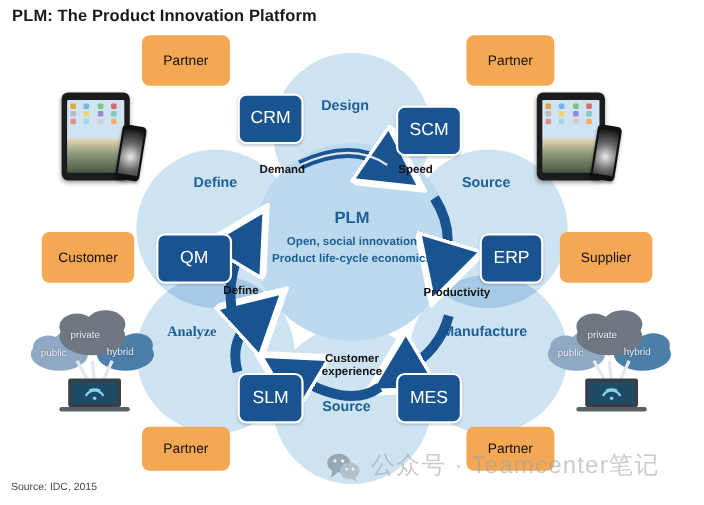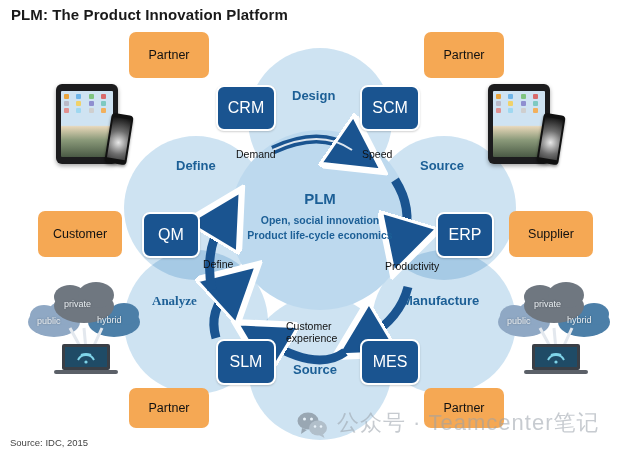--- a/index.html
+++ b/index.html
@@ -59,41 +59,41 @@
     background:#1a5490;
     border:2px solid #ffffff;
     border-radius:8px;
     color:#ffffff;
     font-size:16px;
     display:flex;align-items:center;justify-content:center;
     box-sizing:border-box;
     box-shadow:0 1px 2px rgba(0,0,0,.18);
   }
   .box-crm{left:216px;top:85px;width:60px;height:46px;}
-  .box-scm{left:360px;top:85px;width:60px;height:46px;text-align:right;}
-  .box-qm {left:142px;top:212px;width:58px;height:46px;}
+  .box-scm{left:360px;top:96px;width:60px;height:46px;text-align:right;}
+  .box-qm {left:142px;top:212px;width:69px;height:46px;}
   .box-erp{left:436px;top:212px;width:58px;height:46px;}
   .box-slm{left:216px;top:339px;width:60px;height:46px;}
   .box-mes{left:360px;top:339px;width:60px;height:46px;}
 
   
   .plm-title{
     position:absolute;left:0;top:190px;width:640px;
     text-align:center;color:#1c5f96;font-weight:bold;font-size:15px;
   }
   .plm-lines{
     position:absolute;left:0;top:213px;width:640px;
     text-align:center;color:#1c5f96;font-weight:bold;font-size:10.5px;
     line-height:14.5px;
   }
 
   
   .ann{
-    position:absolute;color:#111;font-weight:normal;font-size:10.5px;
-    white-space:nowrap;
+    position:absolute;color:#111;font-weight:bold;font-size:10.5px;
+    white-space:nowrap;text-align:center;
   }
 
   
   .devices{position:absolute;}
   .tablet{
     position:absolute;
     background:#1c1c1e;
     border-radius:6px;
     box-shadow:0 2px 4px rgba(0,0,0,.35);
   }

